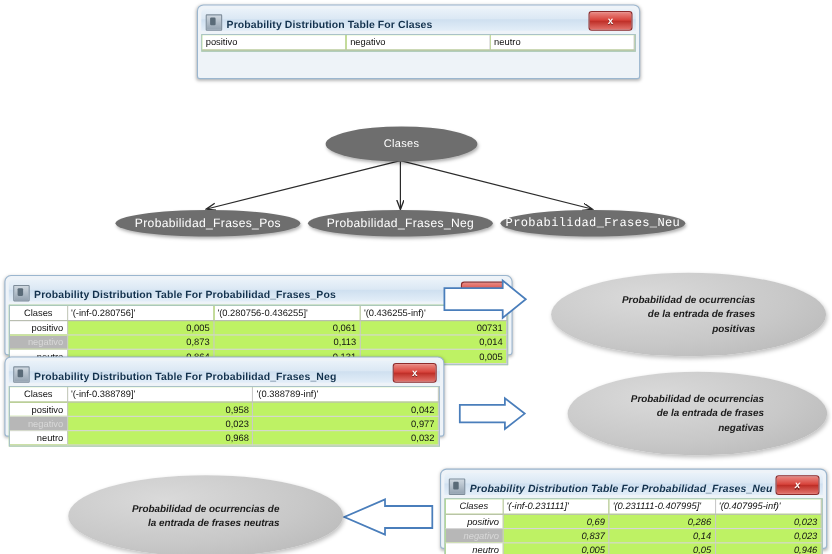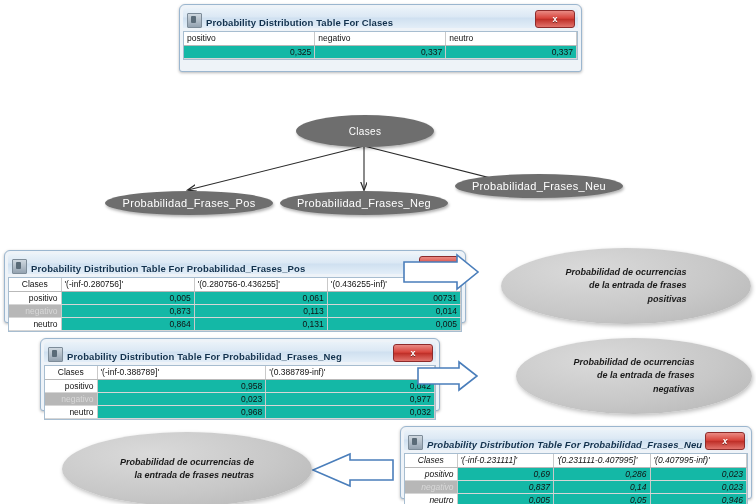--- a/index.html
+++ b/index.html
@@ -19,21 +19,21 @@
   .tb-icon:after{content:"";position:absolute;left:3px;top:2px;width:5px;height:7px;
        background:#5a6b78;border-radius:1px;}
   .tb-title{font-size:9.5px;color:#12314d;font-weight:bold;white-space:nowrap;
        letter-spacing:.1px;flex:1 1 auto;overflow:hidden;}
   .tb-close{width:38px;height:16px;flex:0 0 auto;border:1px solid #8d2b2b;border-radius:3px;
        background:linear-gradient(to bottom,#e98a84 0%,#d8443c 45%,#bf2f28 52%,#e2736c 100%);
        position:relative;margin-right:1px;}
   .tb-close span{position:absolute;left:0;right:0;top:0;bottom:0;color:#fff;font-size:9px;
        font-weight:bold;display:flex;align-items:center;justify-content:center;
        text-shadow:0 1px 0 rgba(0,0,0,.45);line-height:1;}
-  .win-body{background:#14b8a6;border:1px solid #a7bdd0;margin-top:3px;box-sizing:border-box;}
+  .win-body{background:#bef264;border:1px solid #a7bdd0;margin-top:3px;box-sizing:border-box;}
   
   table.jt{border-collapse:collapse;width:100%;table-layout:fixed;}
   table.jt th,table.jt td{font-size:8.5px;color:#111;font-weight:normal;
        border-right:1px solid #c9c9c9;border-bottom:1px solid #d6d6d6;
        padding:1px 3px;height:13px;overflow:hidden;white-space:nowrap;box-sizing:border-box;}
   table.jt th{text-align:left;background:#ffffff;border-bottom:1px solid #b9b9b9;}
   table.jt td.num{text-align:right;}
   table.jt td.lbl{text-align:right;background:#ffffff;border-right:1px solid #c9c9c9;}
   table.jt tr.sel td.lbl{background:#b7b7b7;color:#d8d8d8;}
   table.jt th.corner{text-align:center;}
@@ -62,25 +62,20 @@
       <span>x</span>
     </div>
   </div>
   <div class="win-body">
     <table class="jt">
       <tbody>
           <tr>
         <th>positivo</th>
         <th>negativo</th>
         <th>neutro</th>
-      </tr>
-      <tr>
-        <td class="num">0,325</td>
-        <td class="num">0,337</td>
-        <td class="num">0,337</td>
       </tr>
     </tbody>
       </table>
   </div>
 </div>
 
 <svg class="layer">
   <defs>
     <marker id="ah" markerWidth="9" markerHeight="9" refX="7.5" refY="3" orient="auto">
       <path d="M0,0 L8,3 L0,6" fill="none" stroke="#2b2b2b" stroke-width="1.1"></path>
@@ -93,21 +88,21 @@
 
 <div class="node" style="left:296px;top:115px;width:138px;height:32px;">
   <span>Clases</span>
 </div>
 <div class="node child" style="left:105px;top:191px;width:168px;height:24px;">
   <span>Probabilidad_Frases_Pos</span>
 </div>
 <div class="node child" style="left:280px;top:191px;width:168px;height:24px;">
   <span>Probabilidad_Frases_Neg</span>
 </div>
-<div class="node child" style="left:455px;top:174px;width:168px;height:24px;">
+<div class="node child" style="left:455px;top:191px;width:168px;height:24px;font-family:Liberation Mono, monospace;">
   <span>Probabilidad_Frases_Neu</span>
 </div>
 
 <div class="win" style="left:4px;top:250px;width:462px;height:73px;">
   <div class="titlebar">
     <div class="tb-icon"></div>
     <div class="tb-title">Probability Distribution Table For Probabilidad_Frases_Pos</div>
     <div class="tb-close">
       <span>x</span>
     </div>
@@ -143,21 +138,21 @@
         <td class="lbl">neutro</td>
         <td class="num">0,864</td>
         <td class="num">0,131</td>
         <td class="num">0,005</td>
       </tr>
     </tbody>
       </table>
   </div>
 </div>
 
-<div class="win" style="left:4px;top:338px;width:400px;height:73px;margin-left:36px;">
+<div class="win" style="left:4px;top:324px;width:400px;height:73px;">
   <div class="titlebar">
     <div class="tb-icon"></div>
     <div class="tb-title">Probability Distribution Table For Probabilidad_Frases_Neg</div>
     <div class="tb-close">
       <span>x</span>
     </div>
   </div>
   <div class="win-body">
     <table class="jt">
       <colgroup>

